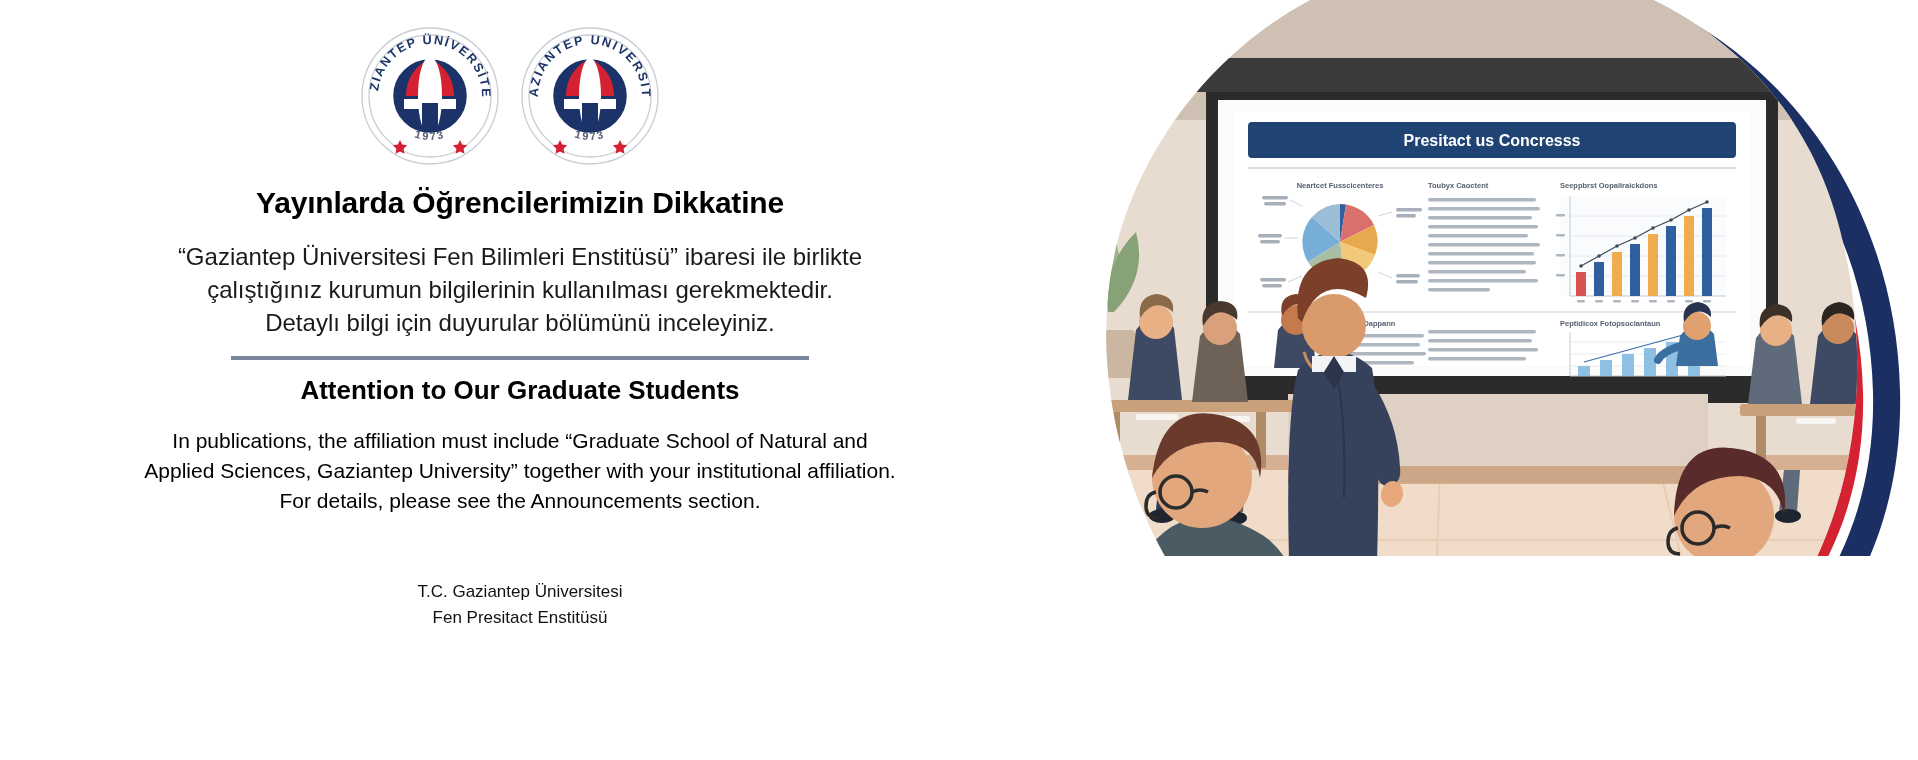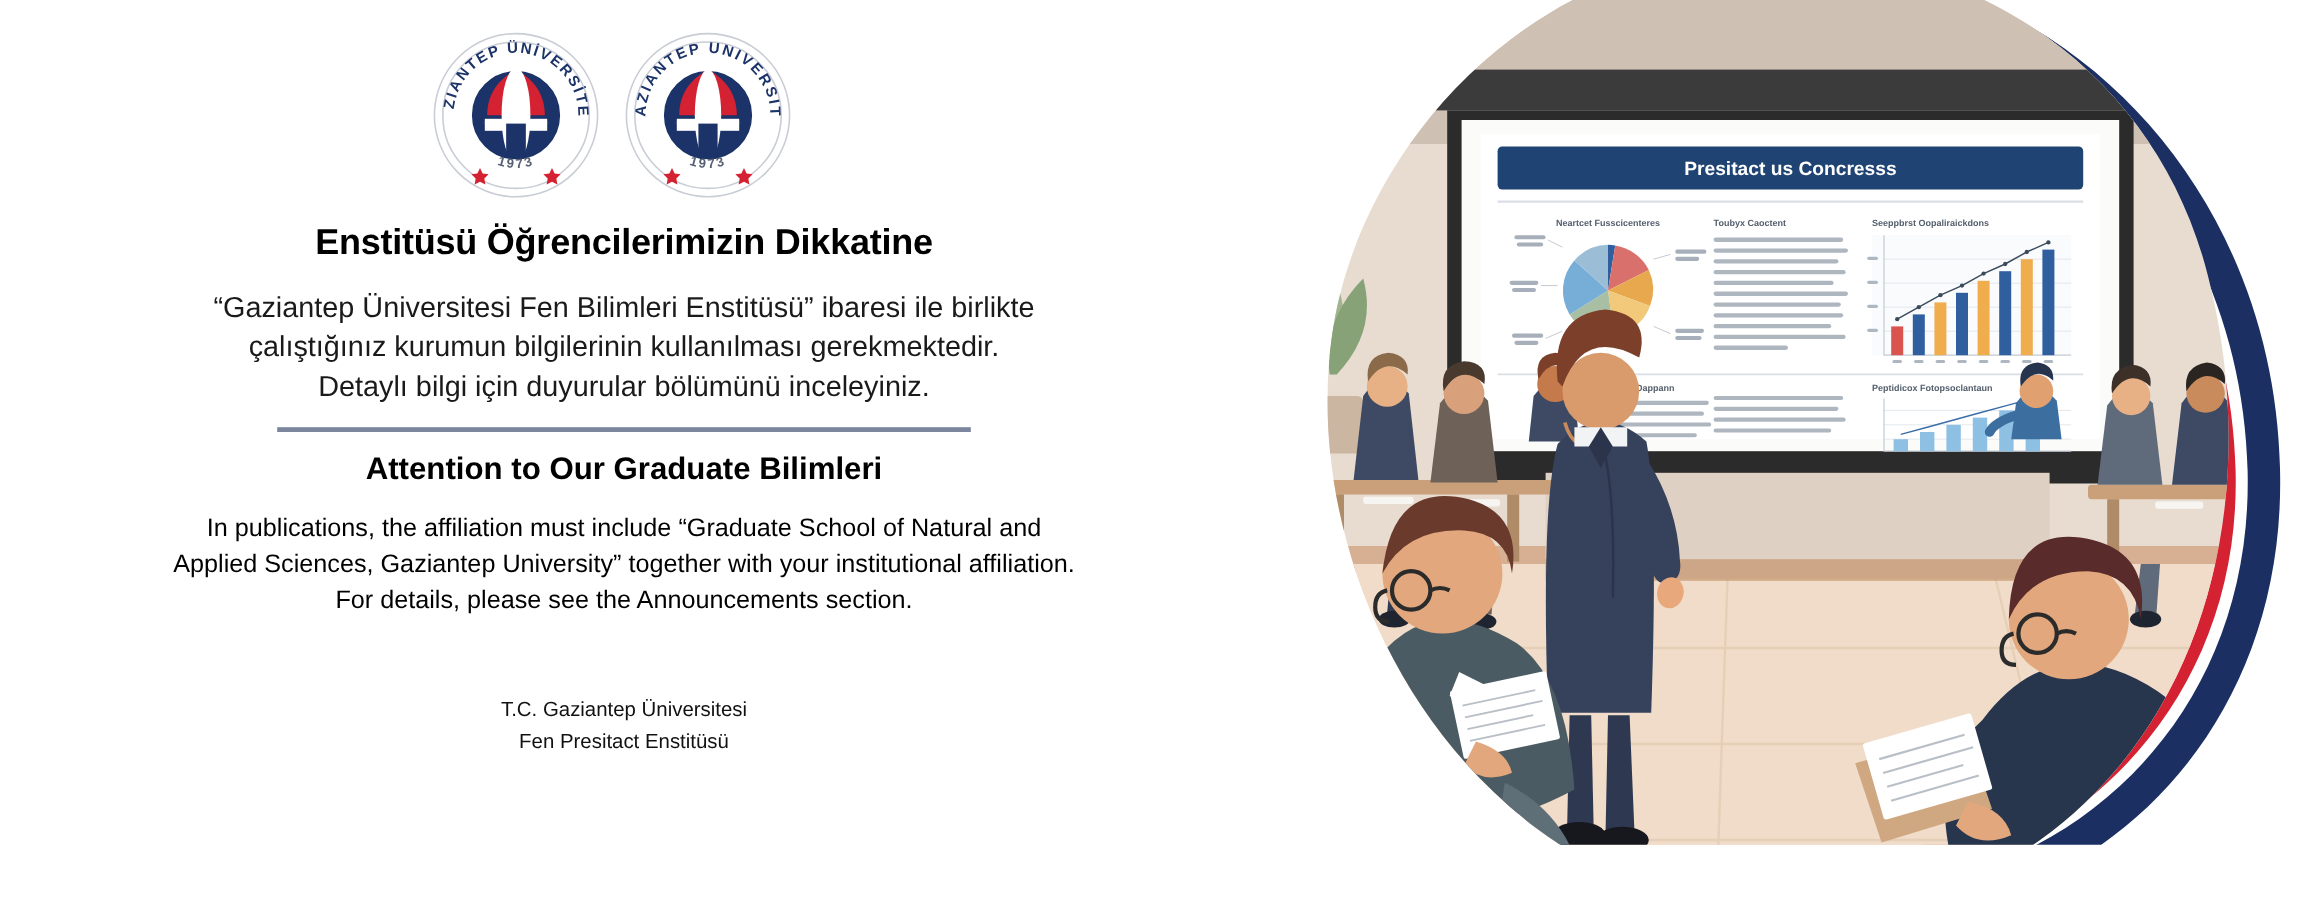--- a/index.html
+++ b/index.html
@@ -89,21 +89,21 @@
     line-height: 26px;
     color: #111111;
   }
   .footer .line { display: block; }
 
   
   .illustration {
     position: absolute;
     right: 0; top: 0;
     width: 878px;
-    height: 704px;
+    height: 556px;
     overflow: hidden;
   }
   .illu-svg { display: block; width: 878px; height: 760px; }
 </style>
 </head>
 <body>
 
 <div class="page">
 
   <div class="left-panel">
@@ -174,31 +174,31 @@
         </text>
         <g fill="#d42232">
           <path d="M 40,114 l 2.2,4.6 5,0.7 -3.6,3.5 0.9,5 -4.5,-2.4 -4.5,2.4 0.9,-5 -3.6,-3.5 5,-0.7 Z"></path>
         </g>
         <g fill="#d42232">
           <path d="M 100,114 l 2.2,4.6 5,0.7 -3.6,3.5 0.9,5 -4.5,-2.4 -4.5,2.4 0.9,-5 -3.6,-3.5 5,-0.7 Z"></path>
         </g>
       </svg>
     </div>
 
-    <div class="tr-heading">Enstitüsü Öğrencilerimizin Dikkatine</div>
+    <div class="tr-heading">Yayınlarda Öğrencilerimizin Dikkatine</div>
 
     <div class="tr-body">
       <span class="line">“Gaziantep Üniversitesi Fen Bilimleri Enstitüsü” ibaresi ile birlikte</span>
       <span class="line">çalıştığınız kurumun bilgilerinin kullanılması gerekmektedir.</span>
       <span class="line">Detaylı bilgi için duyurular bölümünü inceleyiniz.</span>
     </div>
 
     <div class="divider"></div>
 
-    <div class="en-heading">Attention to Our Graduate Bilimleri</div>
+    <div class="en-heading">Attention to Our Graduate Students</div>
 
     <div class="en-body">
       <span class="line">In publications, the affiliation must include “Graduate School of Natural and</span>
       <span class="line">Applied Sciences, Gaziantep University” together with your institutional affiliation.</span>
       <span class="line">For details, please see the Announcements section.</span>
     </div>
 
     <div class="footer">
       <span class="line">T.C. Gaziantep Üniversitesi</span>
       <span class="line">Fen Presitact Enstitüsü</span>

